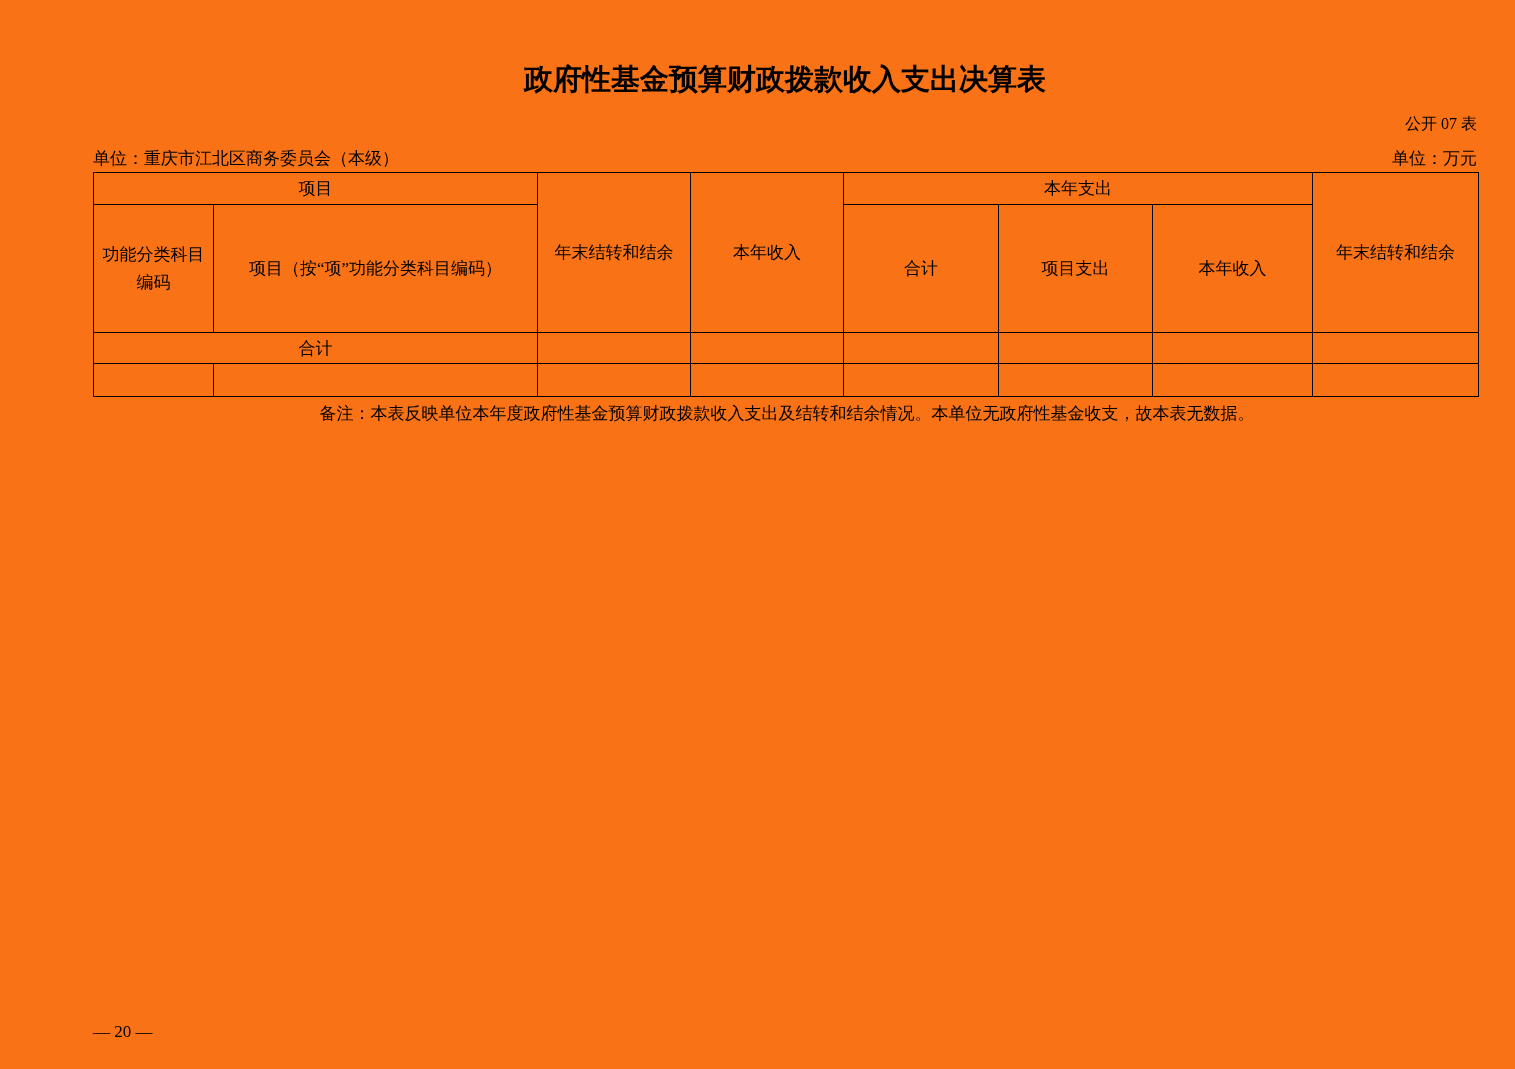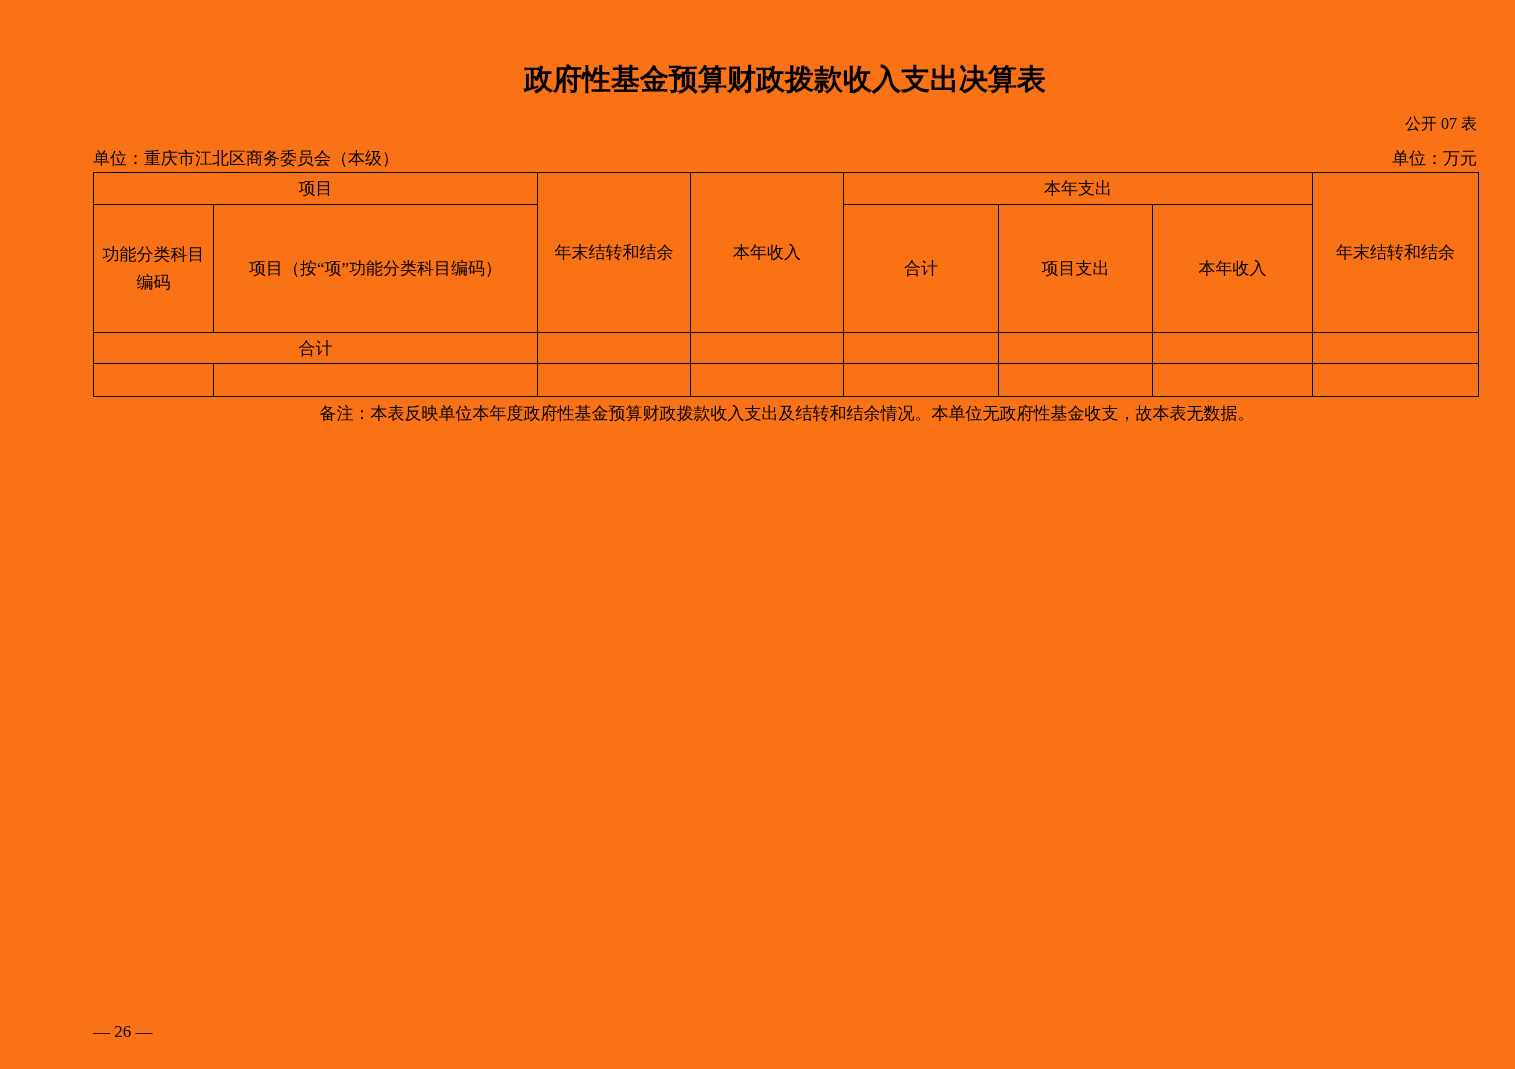--- a/index.html
+++ b/index.html
@@ -150,14 +150,14 @@
           <td></td>
           <td></td>
           <td></td>
         </tr>
       </tbody>
     </table>
 
     <div class="note">备注：本表反映单位本年度政府性基金预算财政拨款收入支出及结转和结余情况。本单位无政府性基金收支，故本表无数据。</div>
   </div>
 
-  <div class="page-number">— 26 —</div>
+  <div class="page-number">— 20 —</div>
 </div>
 
 </body></html>

